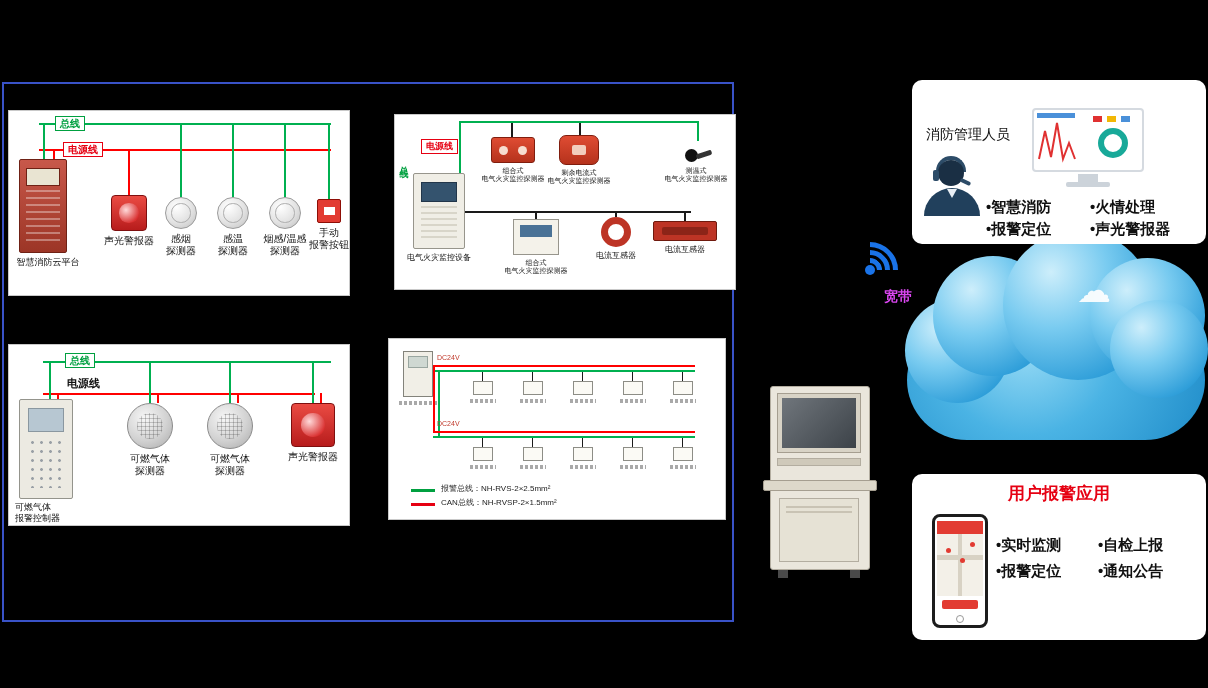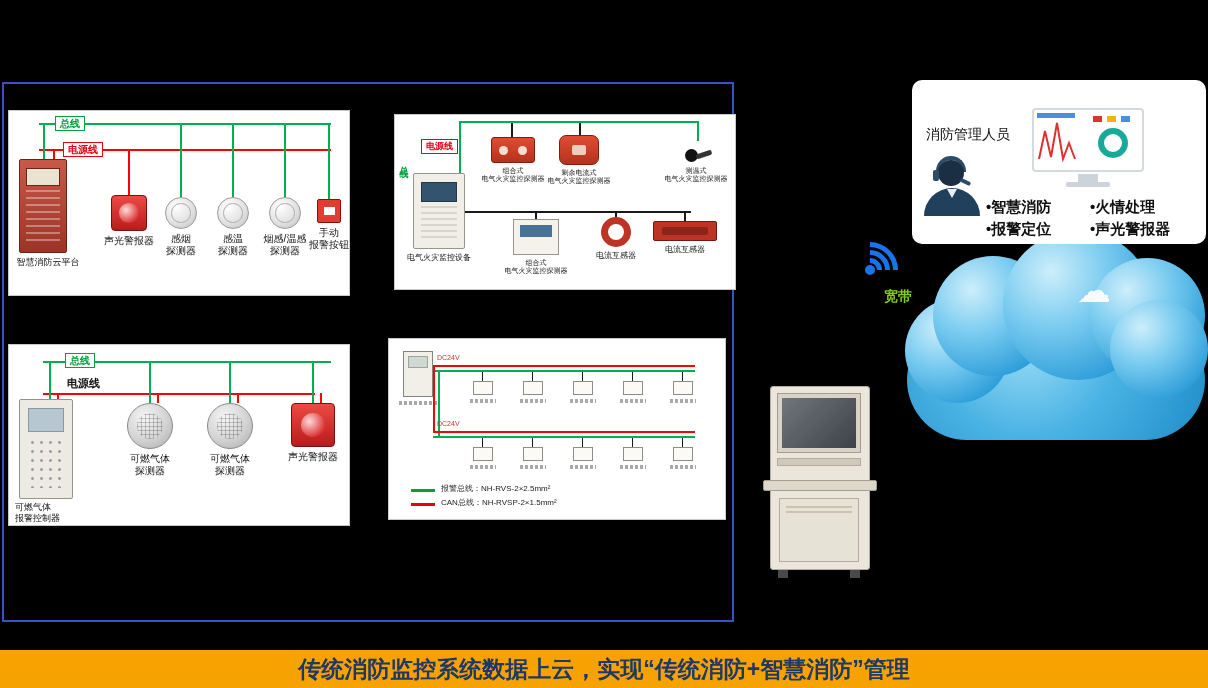--- a/index.html
+++ b/index.html
@@ -227,21 +227,21 @@
     <div style="left:8px;top:184px;width:10px;height:8px;background:#4a4a4a"></div>
     <div style="left:80px;top:184px;width:10px;height:8px;background:#4a4a4a"></div>
   </div>
 
   <div class="wifi" style="left:840px;top:240px;width:60px;height:60px">
     <span class="arc" style="width:56px;height:56px;top:2px"></span>
     <span class="arc" style="width:40px;height:40px;top:10px"></span>
     <span class="arc" style="width:24px;height:24px;top:18px"></span>
     <span class="wdot"></span>
   </div>
-  <div style="left:884px;top:288px;color:#84cc16;font-size:14px;font-weight:bold">宽带</div>
+  <div style="left:884px;top:288px;color:#d946ef;font-size:14px;font-weight:bold">宽带</div>
 
   <div style="left:905px;top:228px;width:303px;height:232px">
     <div class="cbase" style="left:2px;top:92px;width:298px;height:120px"></div>
     <div class="cc" style="left:0px;top:70px;width:105px;height:105px"></div>
     <div class="cc" style="left:28px;top:28px;width:120px;height:120px"></div>
     <div class="cc" style="left:98px;top:2px;width:150px;height:150px"></div>
     <div class="cc" style="left:185px;top:30px;width:115px;height:115px"></div>
     <div class="cc" style="left:205px;top:72px;width:98px;height:98px"></div>
     <span style="left:172px;top:42px;font-size:34px;color:#fff;opacity:.92">☁</span>
   </div>
@@ -268,16 +268,30 @@
       </svg>
       <div style="left:46px;top:66px;width:20px;height:8px;background:#ccd3da"></div>
       <div style="left:34px;top:74px;width:44px;height:5px;background:#ccd3da;border-radius:2px"></div>
     </div>
     <div class="bullet" style="left:74px;top:118px">•智慧消防</div>
     <div class="bullet" style="left:74px;top:140px">•报警定位</div>
     <div class="bullet" style="left:178px;top:118px">•火情处理</div>
     <div class="bullet" style="left:178px;top:140px">•声光警报器</div>
   </div>
 
-
-  <div class="banner">传统消防监控系统数据上云，实现“传统消防+智慧消防”管理</div>
+  <div class="card" style="left:912px;top:474px;width:294px;height:166px">
+    <div class="card-title" style="top:8px">用户报警应用</div>
+    <div style="left:20px;top:40px;width:56px;height:114;height:114px">
+      <div style="left:0;top:0;width:56px;height:114px;border:3px solid #1c1c1c;border-radius:8px;background:#fff"></div>
+      <div style="left:5px;top:7px;width:46px;height:13px;background:#e23b32"></div>
+      <div style="left:5px;top:20px;width:46px;height:62px;background:#f3f0e8;background-image:linear-gradient(90deg,transparent 0 46%,#d8d2c4 46% 54%,transparent 54%),linear-gradient(0deg,transparent 0 58%,#d8d2c4 58% 66%,transparent 66%)"></div>
+      <span style="left:14px;top:34px;width:5px;height:5px;background:#e23b32;border-radius:50%;box-shadow:14px 10px 0 #e23b32,24px -6px 0 #e23b32"></span>
+      <div style="left:10px;top:86px;width:36px;height:9px;background:#e23b32;border-radius:2px"></div>
+      <span style="left:24px;top:101px;width:8px;height:8px;border:1px solid #999;border-radius:50%"></span>
+    </div>
+    <div class="bullet" style="left:84px;top:62px">•实时监测</div>
+    <div class="bullet" style="left:84px;top:88px">•报警定位</div>
+    <div class="bullet" style="left:186px;top:62px">•自检上报</div>
+    <div class="bullet" style="left:186px;top:88px">•通知公告</div>
+  </div>
+
 
 </div>
 
 </body></html>

